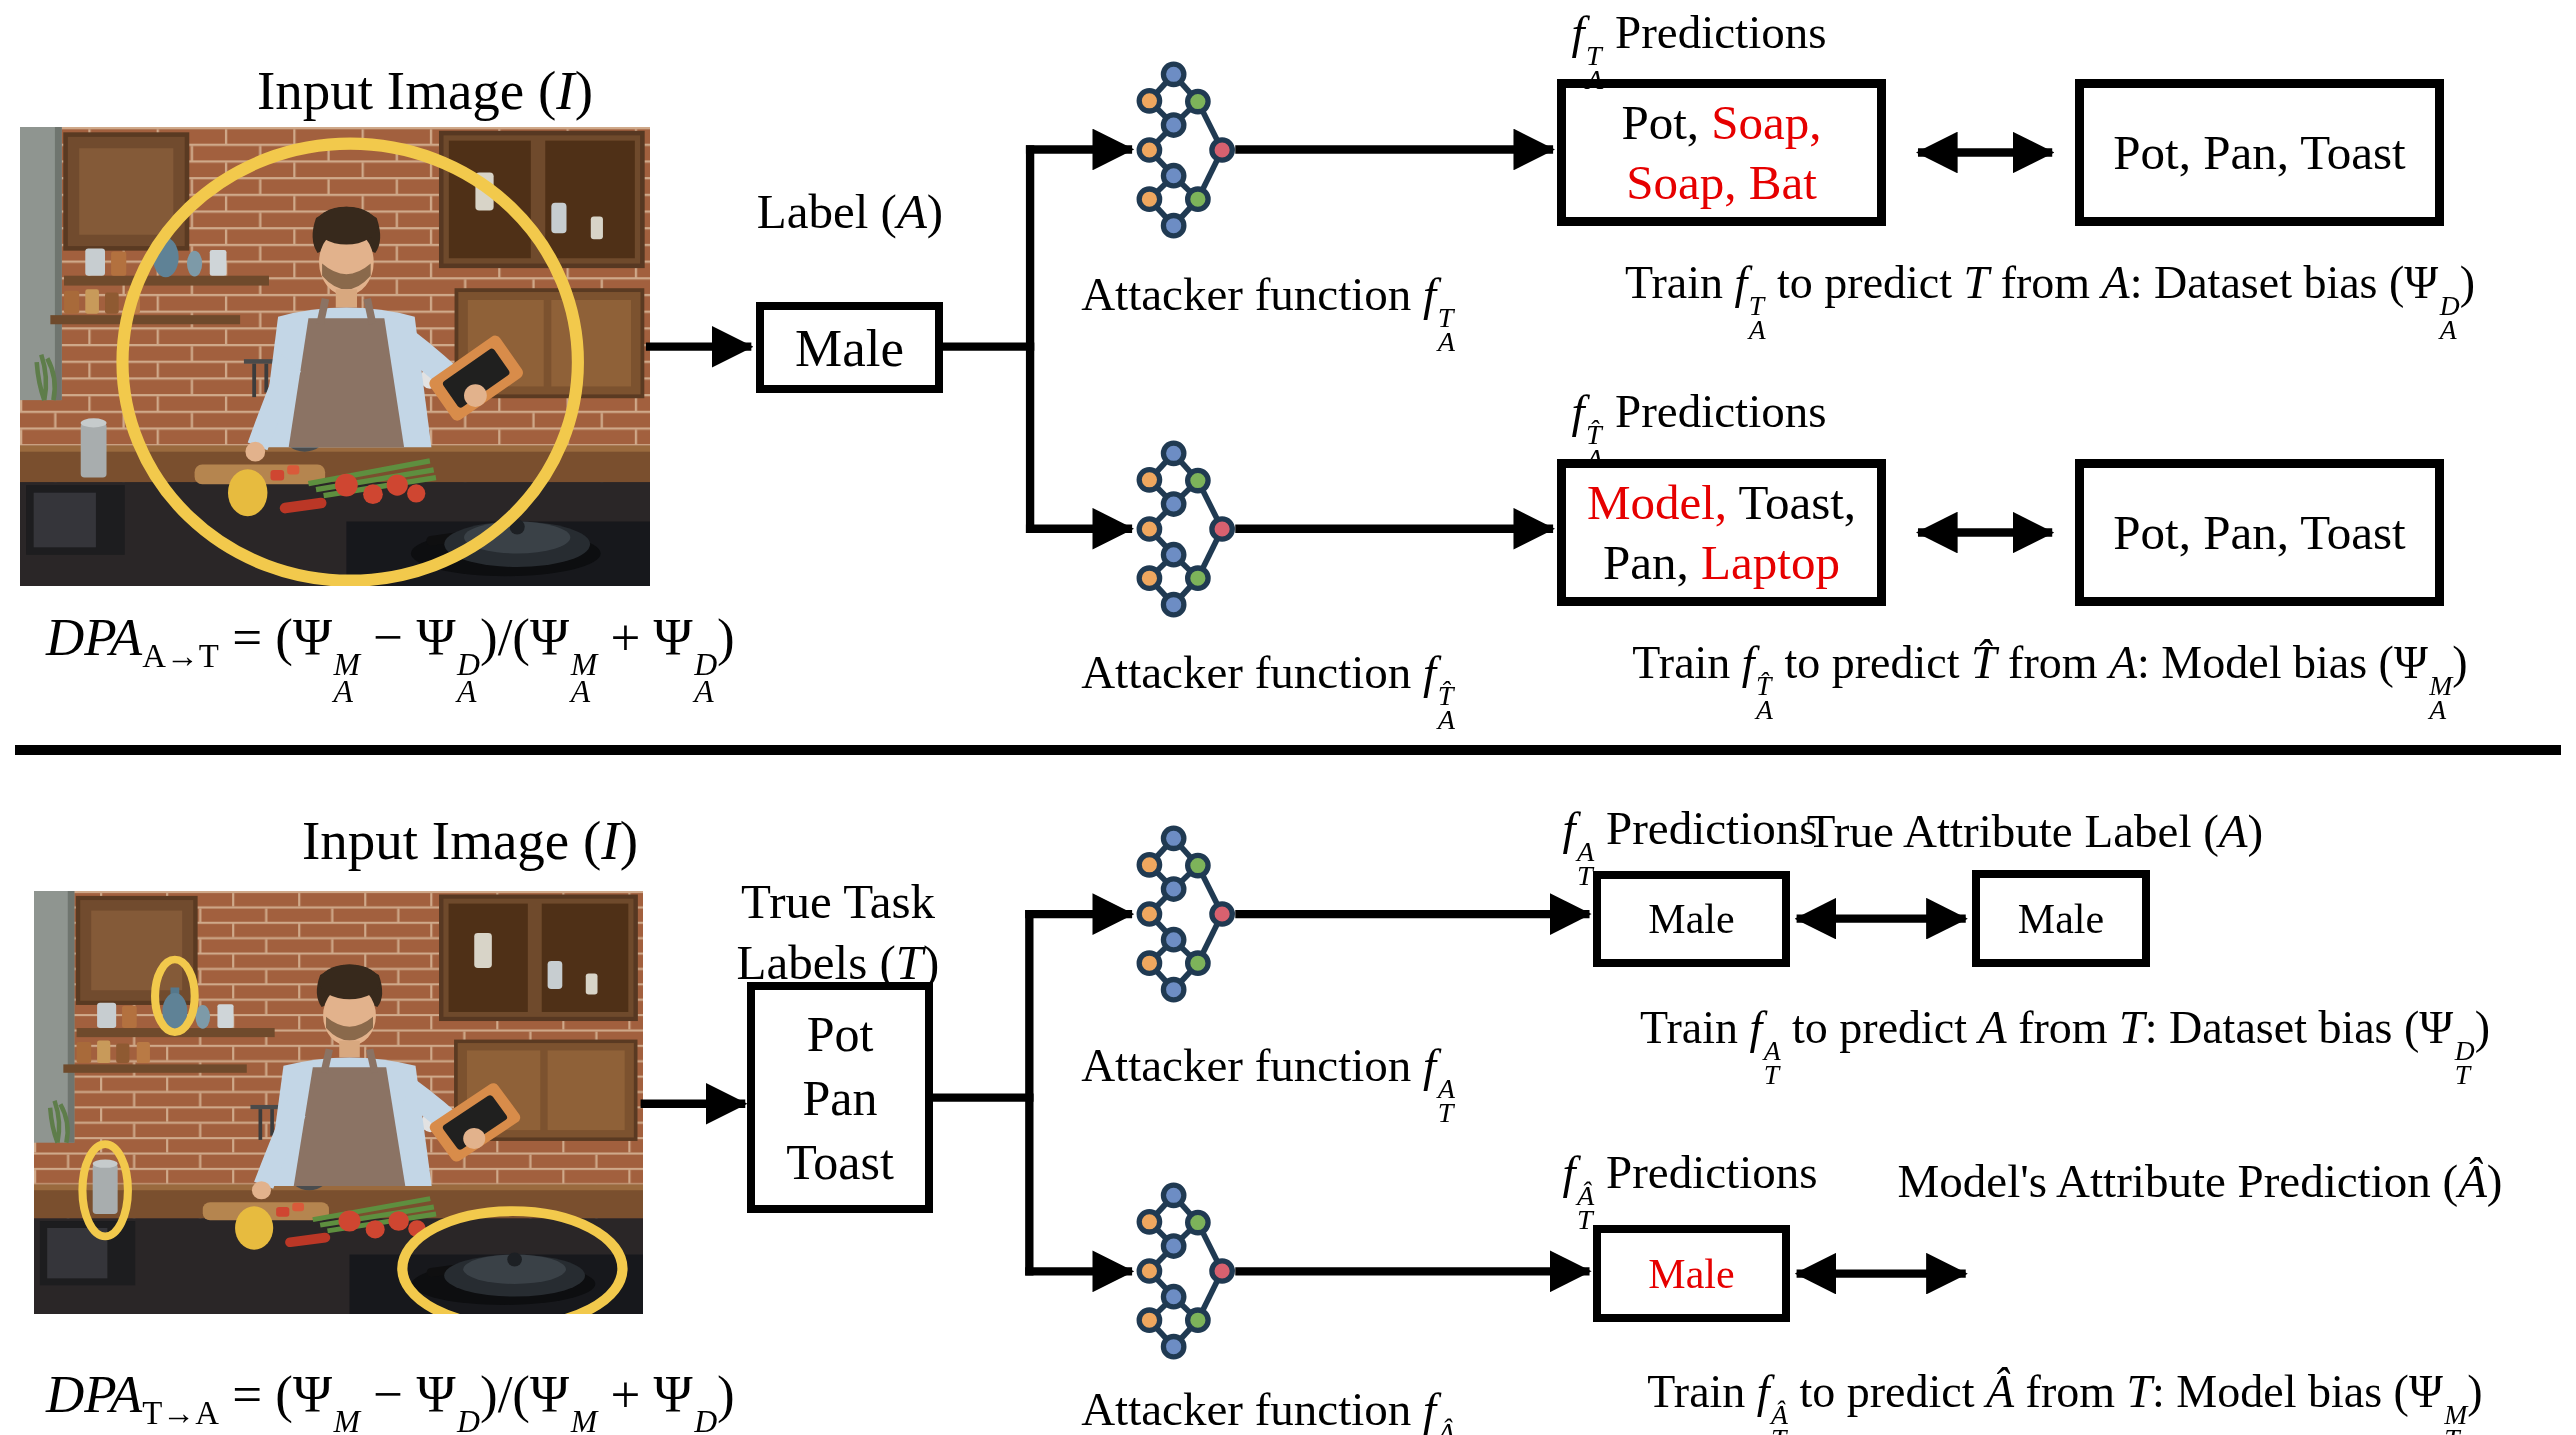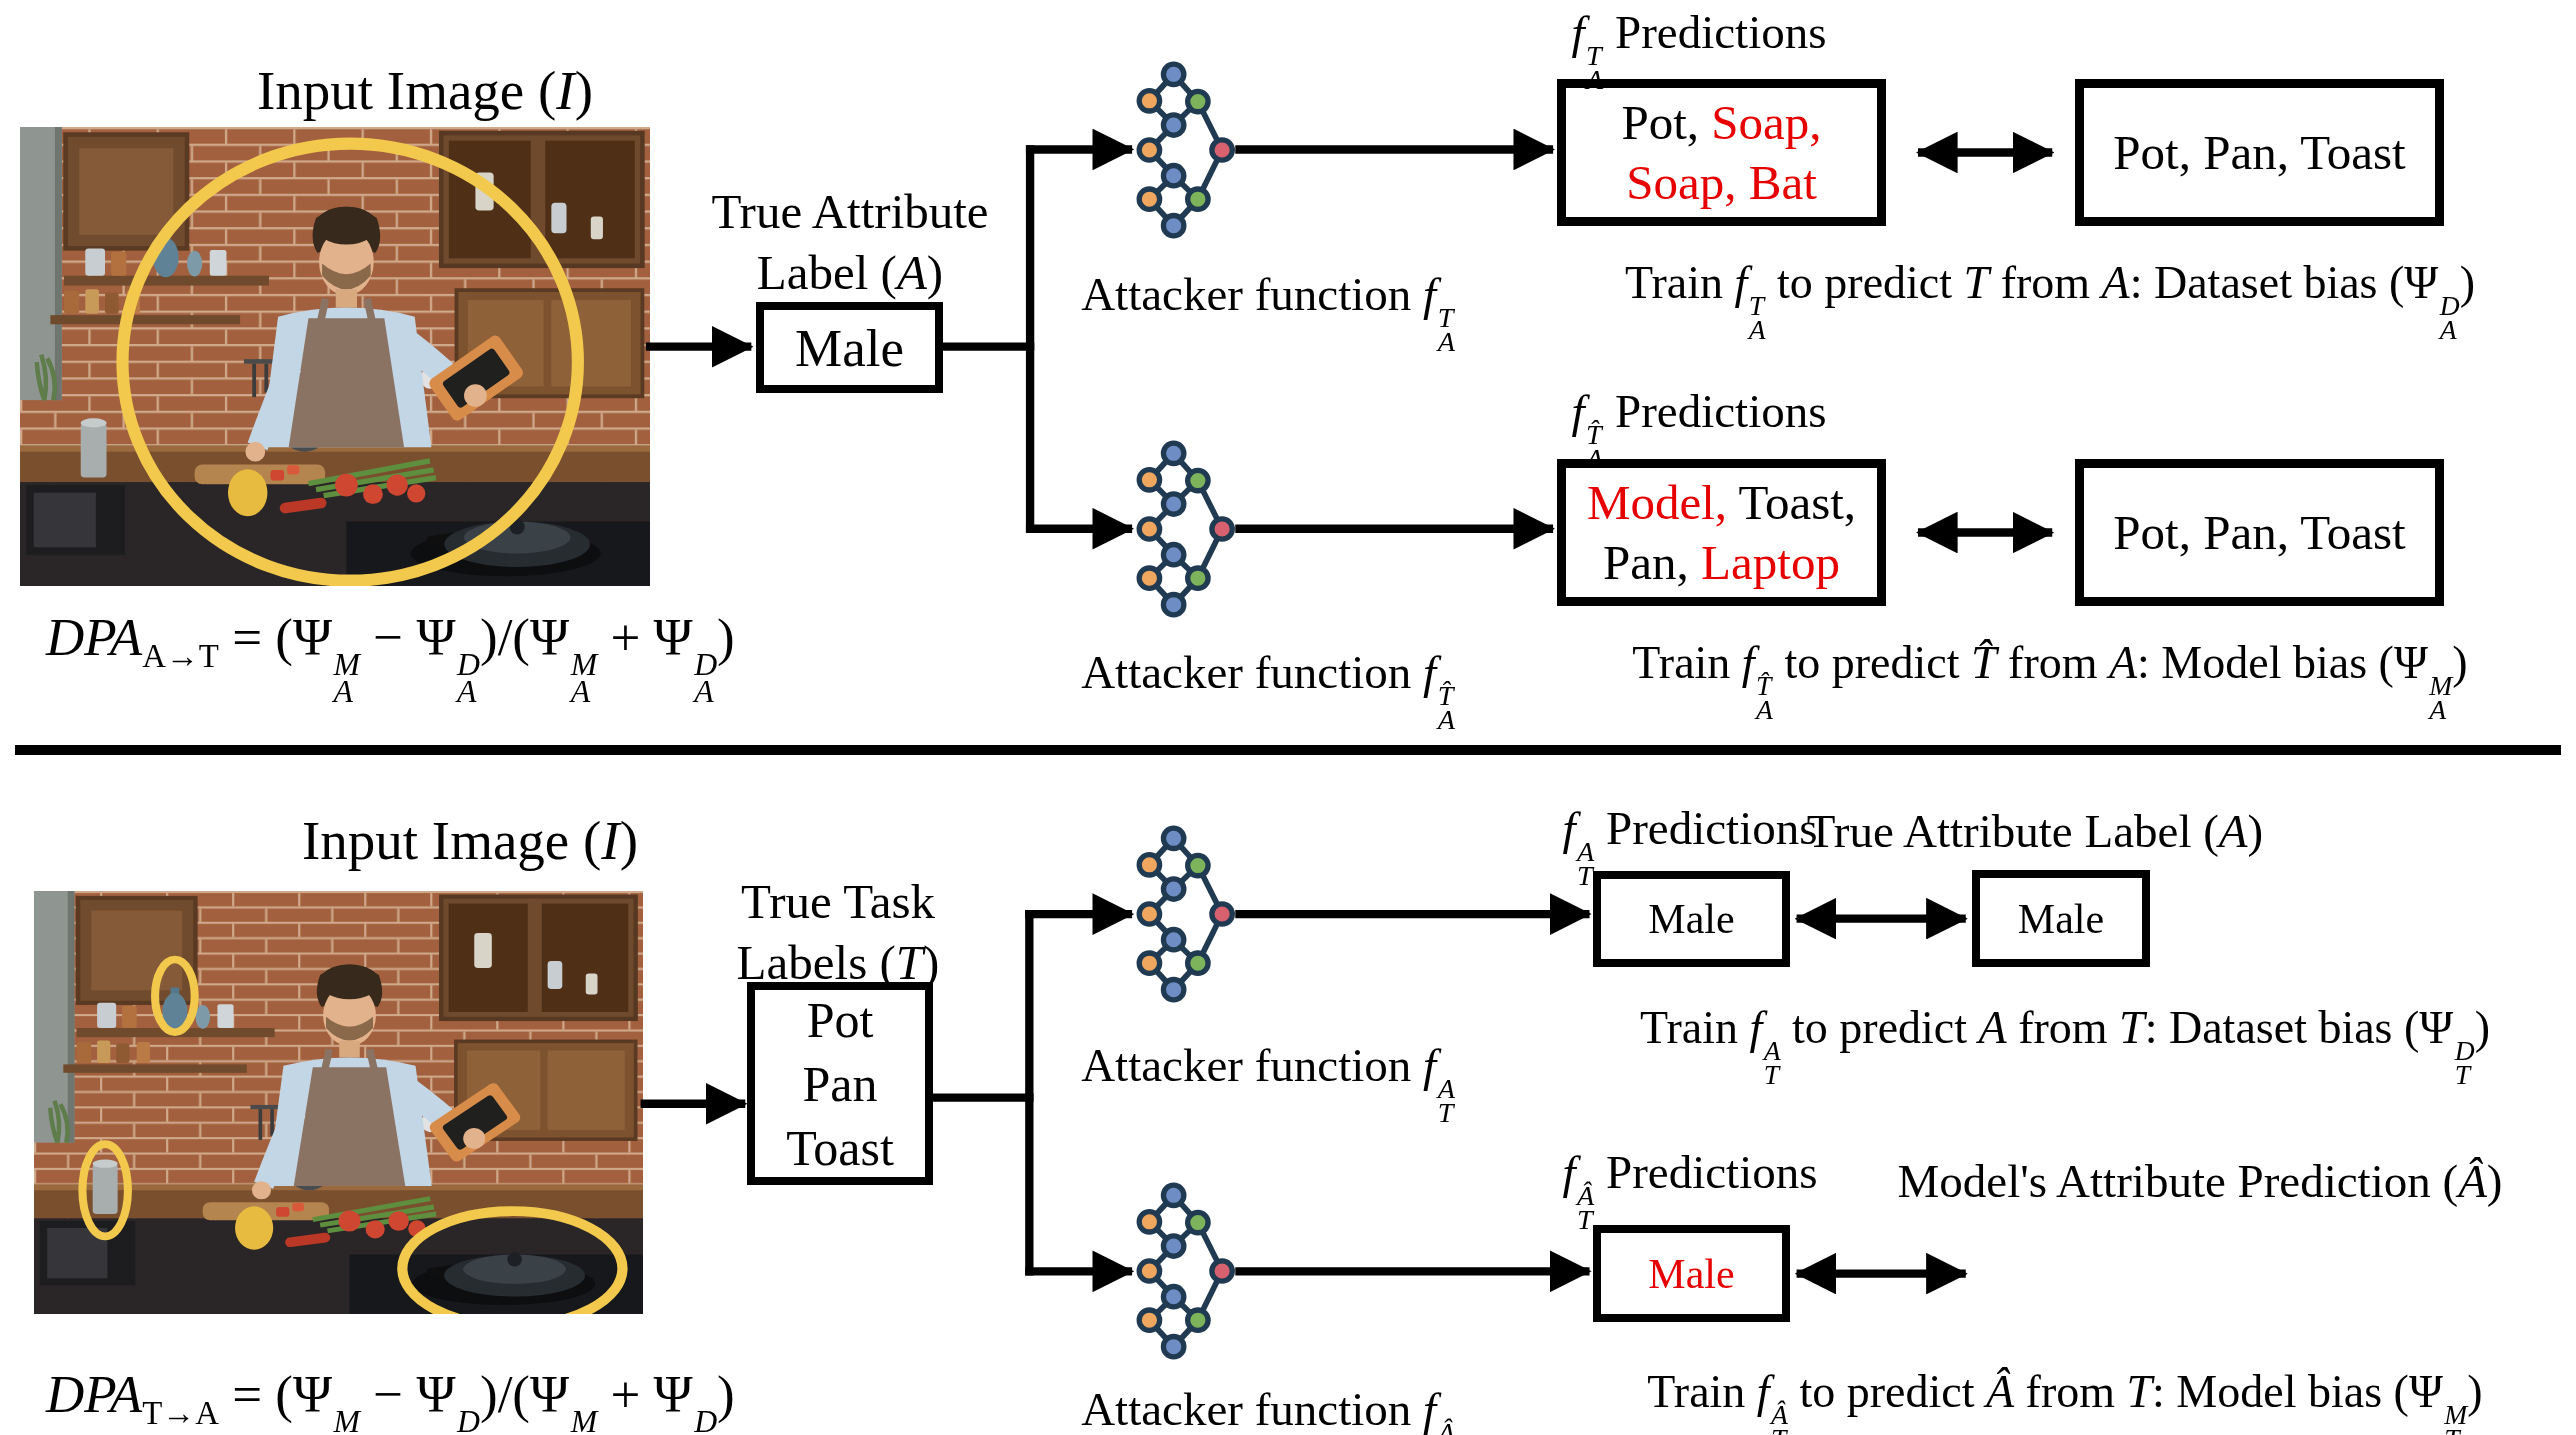--- a/index.html
+++ b/index.html
@@ -148,21 +148,20 @@
   <div class="abs tc txt f72" style="left:425px;top:59px"><span>Input Image (</span><span class="it">I</span><span>)</span></div>
 
   <div class="photo" style="left:20px;top:127px;width:630px;height:459px">
     <svg viewBox="0 0 830 605" preserveAspectRatio="none">
       <use href="#kitchen"></use>
       <ellipse cx="435" cy="310" rx="300" ry="288" fill="none" stroke="var(--accent_yellow,#f2c94c)" stroke-width="16"></ellipse>
     </svg>
   </div>
 
   <div class="abs tc txt f64 lh125" style="left:850px;top:181px">
-    <div>True Attribute</div>
     <div><span>Label (</span><span class="it">A</span><span>)</span></div>
   </div>
 
   <div class="bbox f70" style="left:756px;top:302px;width:187px;height:91px;border-width:8.3px">
     <div>Male</div>
   </div>
 
   <svg class="nn" style="left:1132px;top:55px" width="106" height="190" viewBox="0 0 140 250">
       <use href="#nn"></use>
     </svg>
@@ -244,21 +243,21 @@
       <ellipse cx="97" cy="428" rx="31" ry="66" fill="none" stroke="var(--accent_yellow,#f2c94c)" stroke-width="11"></ellipse>
       <ellipse cx="652" cy="540" rx="150" ry="82" fill="none" stroke="var(--accent_yellow,#f2c94c)" stroke-width="14"></ellipse>
     </svg>
   </div>
 
   <div class="abs tc txt f64 lh125" style="left:838px;top:871px">
     <div>True Task</div>
     <div><span>Labels (</span><span class="it">T</span><span>)</span></div>
   </div>
 
-  <div class="bbox f66" style="left:747px;top:982px;width:186px;height:203px;border-width:8.3px;line-height:1.28">
+  <div class="bbox f66" style="left:747px;top:982px;width:186px;height:231px;border-width:8.3px;line-height:1.28">
     <div>Pot</div>
     <div>Pan</div>
     <div>Toast</div>
   </div>
 
   <svg class="nn" style="left:1132px;top:819px" width="106" height="190" viewBox="0 0 140 250">
       <use href="#nn"></use>
     </svg>
   <svg class="nn" style="left:1132px;top:1176px" width="106" height="190" viewBox="0 0 140 250">
       <use href="#nn"></use>

